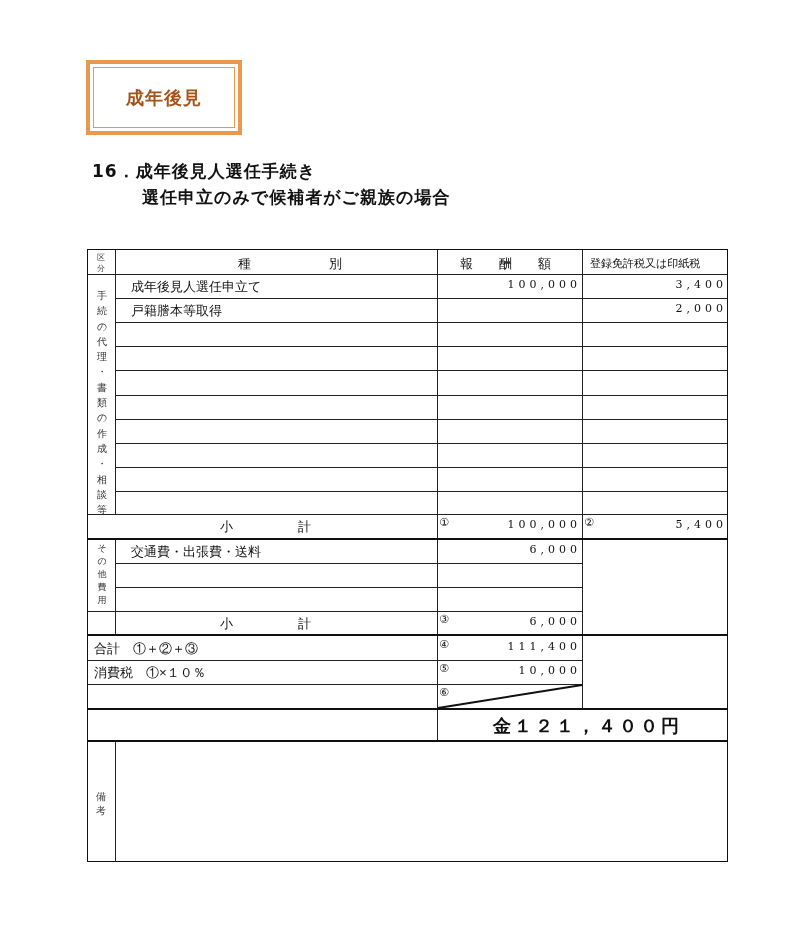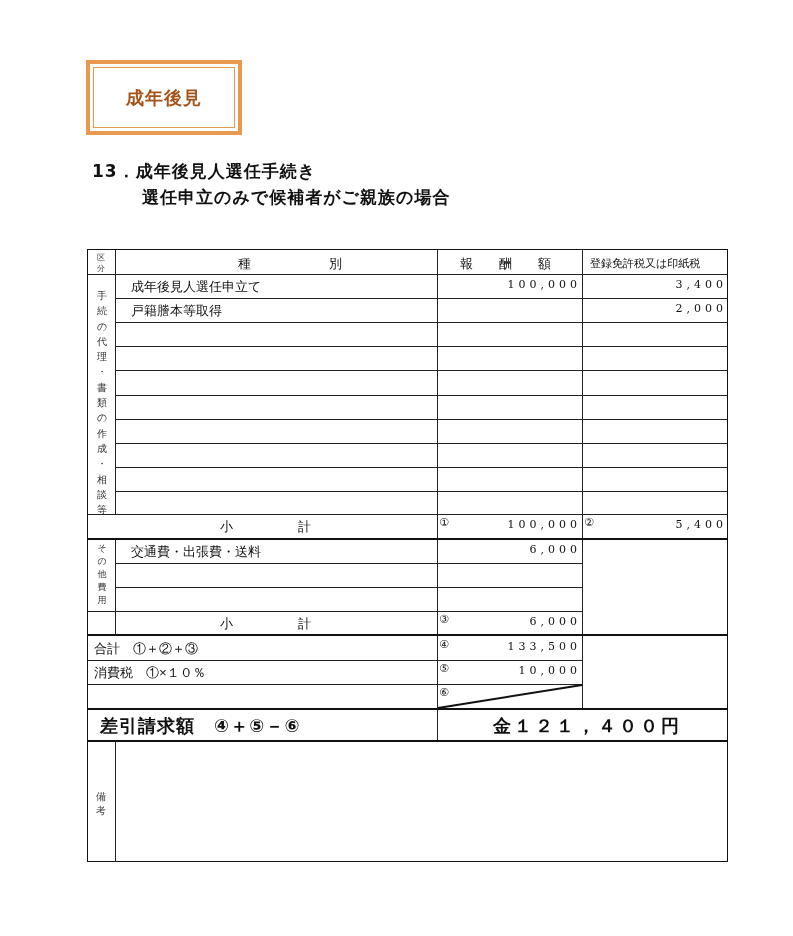--- a/index.html
+++ b/index.html
@@ -26,21 +26,21 @@
 </style>
 </head>
 <body>
 
 <div class="badge">
   <div class="badge-inner">
     <span class="badge-text">成年後見</span>
   </div>
 </div>
 
-<div class="title1">13．成年後見人選任手続き</div>
+<div class="title1">16．成年後見人選任手続き</div>
 <div class="title2">選任申立のみで候補者がご親族の場合</div>
 
 <div class="tbl">
 
   <div class="vl" style="left:27px; top:0; height:264px;"></div>
   <div class="vl" style="left:27px; top:289px; height:96px;"></div>
   <div class="vl" style="left:27px; top:491px; height:121px;"></div>
   <div class="vl" style="left:349px; top:0; height:491px;"></div>
   <div class="vl" style="left:494px; top:0; height:459px;"></div>
 
@@ -113,27 +113,26 @@
 用</div>
   <div class="txt" style="left:43px; top:293px;">交通費・出張費・送料</div>
   <div class="num" style="right:146px; top:293px;">6,000</div>
 
   <div class="txt" style="left:132px; top:365px;">小　　　　　計</div>
   <div class="circ" style="left:351px; top:363px;">③</div>
   <div class="num" style="right:146px; top:365px;">6,000</div>
 
   <div class="txt" style="left:6px; top:390px;">合計　①＋②＋③</div>
   <div class="circ" style="left:351px; top:388px;">④</div>
-  <div class="num" style="right:146px; top:390px;">133,500</div>
+  <div class="num" style="right:146px; top:390px;">111,400</div>
 
   <div class="txt" style="left:6px; top:414px;">消費税　①×１０％</div>
   <div class="circ" style="left:351px; top:412px;">⑤</div>
   <div class="num" style="right:146px; top:414px;">10,000</div>
 
   <div class="circ" style="left:351px; top:436px;">⑥</div>
 
-  <div class="big" style="left:12px; top:464px;">差引請求額　④＋⑤－⑥</div>
   <div class="big" style="left:405px; top:464px; font-family:'DejaVu Serif',serif; letter-spacing:3px;">金１２１，４００円</div>
 
   <div class="small-vert" style="left:1px; top:540px; font-size:10px; line-height:14px;">備
 考</div>
   <div class="c" style="left:28px; top:492px; width:610px; height:119px;"></div>
 </div>
 
 </body></html>

